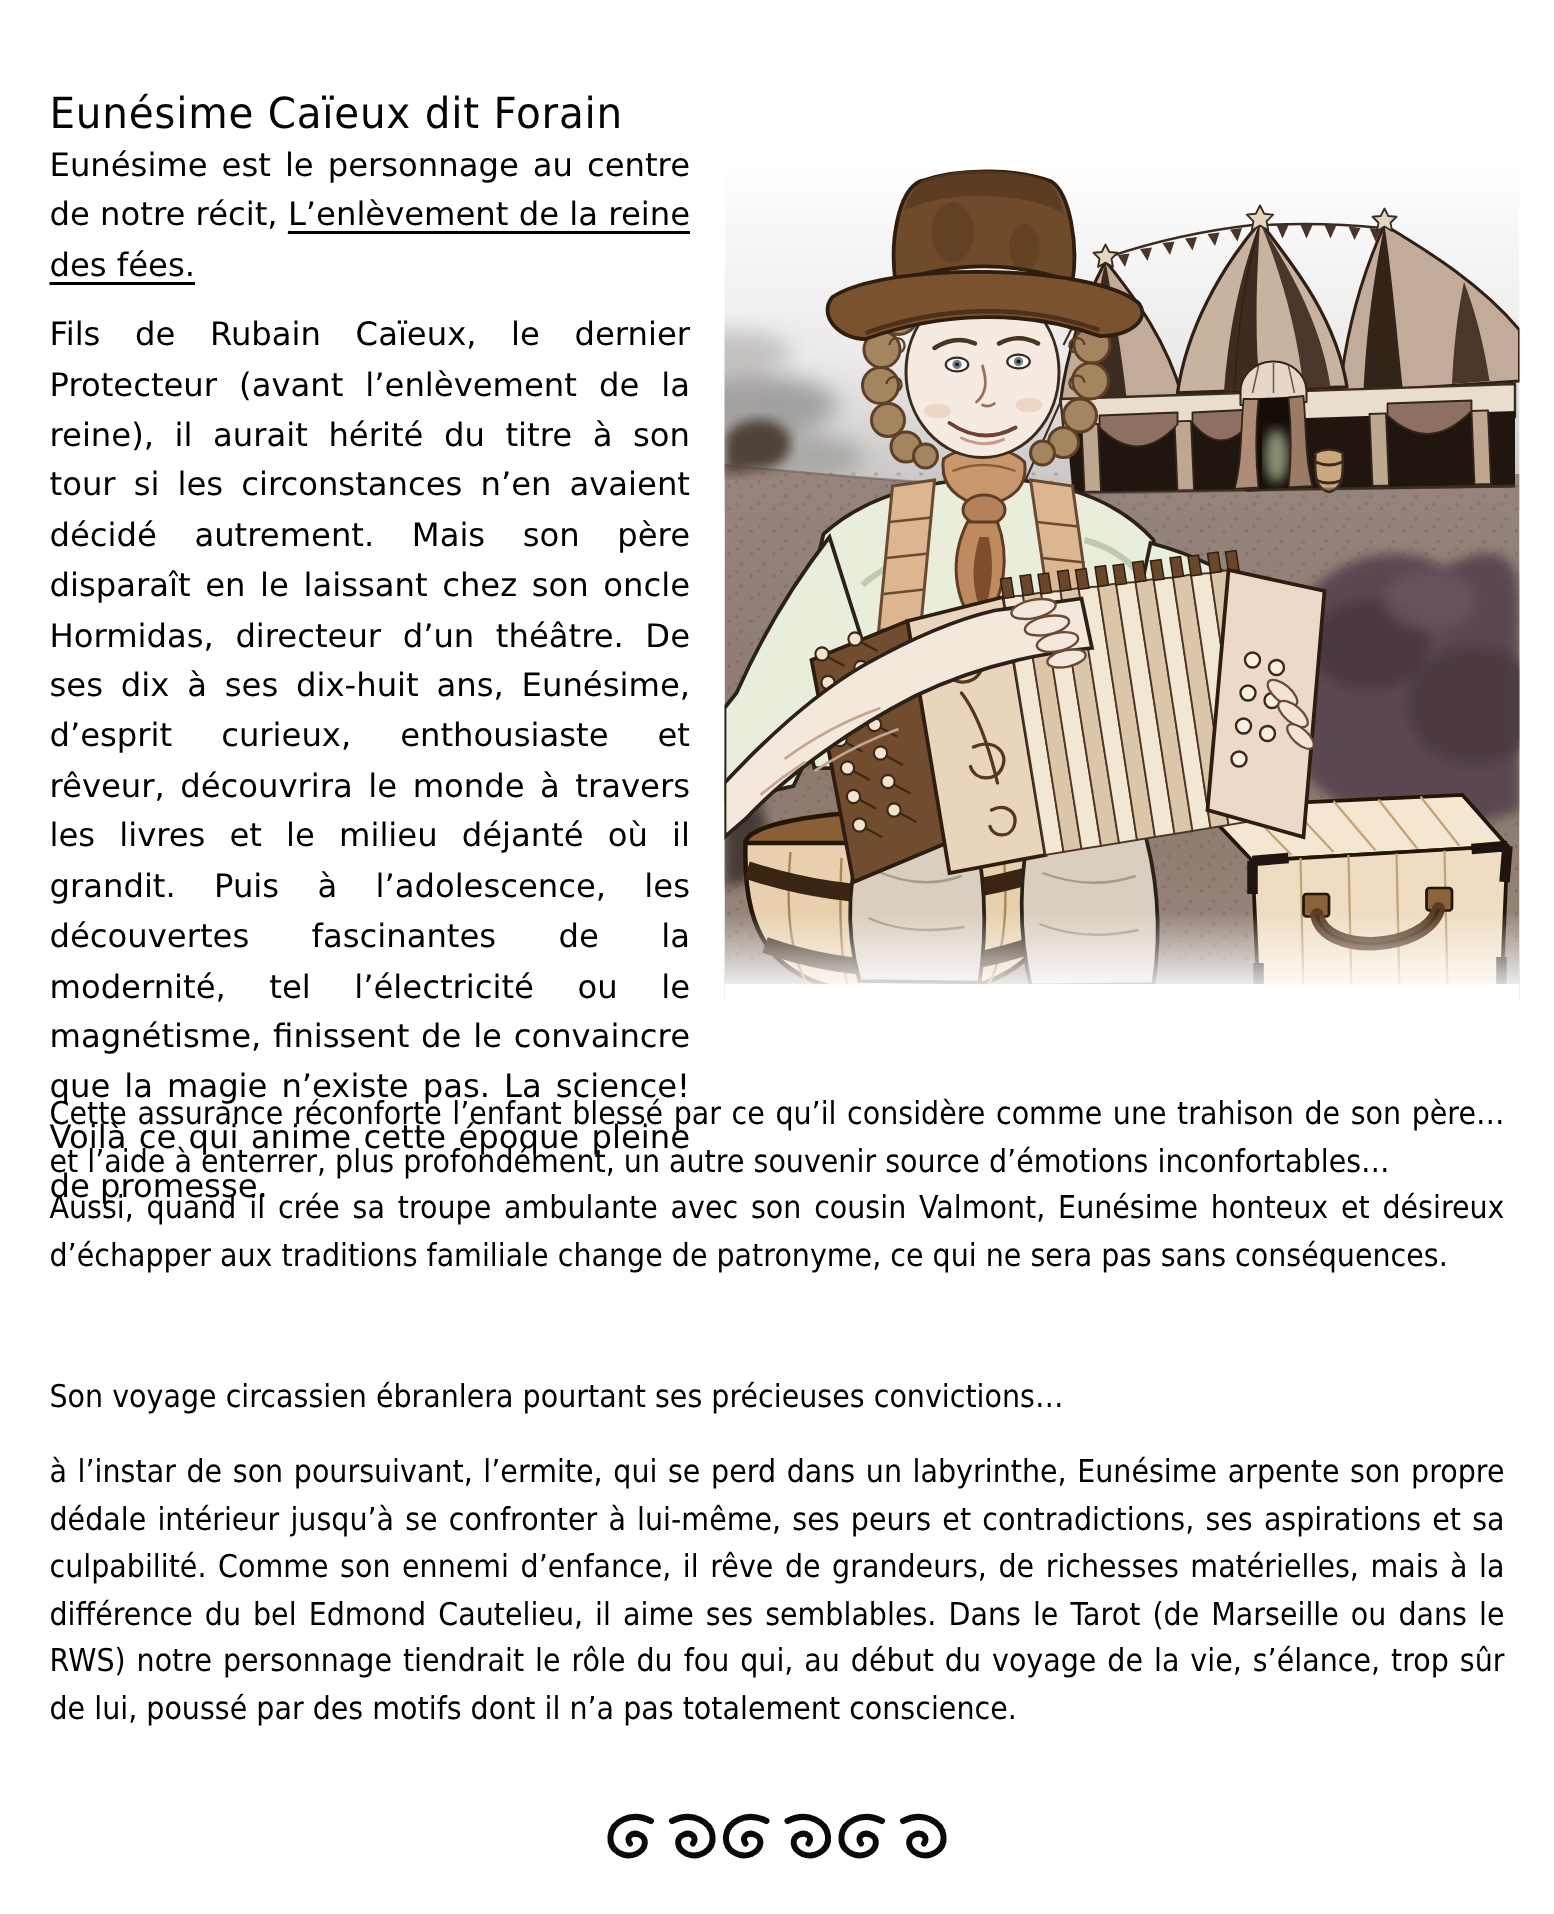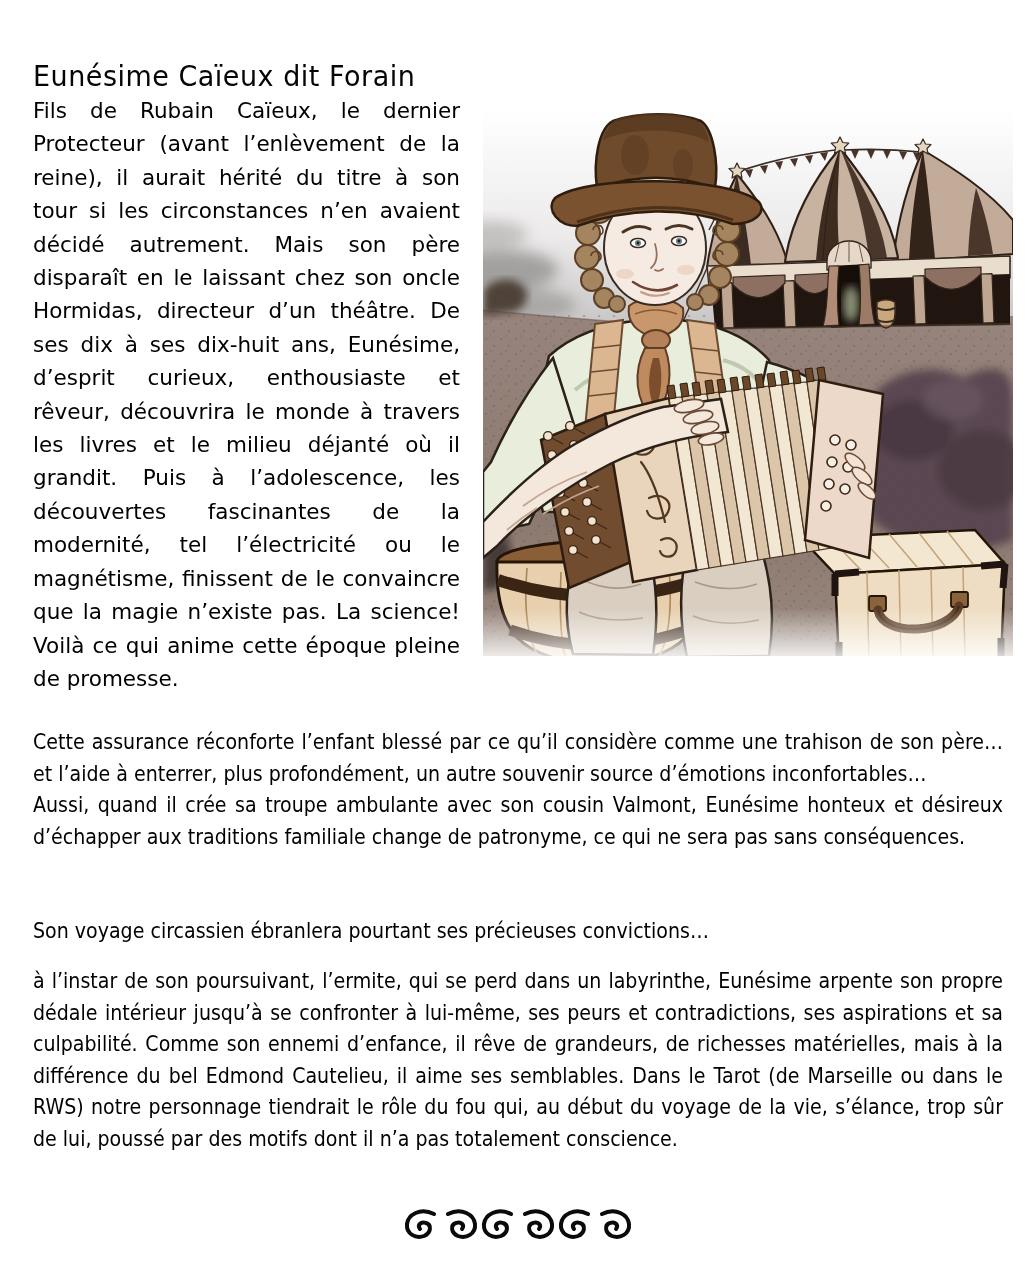--- a/index.html
+++ b/index.html
@@ -20,20 +20,21 @@
   .ornament{position:absolute;left:0;right:0;top:1206px;display:flex;justify-content:center;}
 </style>
 </head>
 <body>
 
 <div class="page">
 
   <h1 class="title">Eunésime Caïeux dit Forain</h1>
 
   <div class="col-left">
+    <p><span>Eunésime est le personnage au centre de notre récit, </span><span class="book-ref">L’enlèvement de la reine des fées.</span></p>
     <p>Fils de Rubain Caïeux, le dernier Protecteur (avant l’enlèvement de la reine), il aurait hérité du titre à son tour si les circonstances n’en avaient décidé autrement. Mais son père disparaît en le laissant chez son oncle Hormidas, directeur d’un théâtre. De ses dix à ses dix-huit ans, Eunésime, d’esprit curieux, enthousiaste et rêveur, découvrira le monde à travers les livres et le milieu déjanté où il grandit. Puis à l’adolescence, les découvertes fascinantes de la modernité, tel l’électricité ou le magnétisme, finissent de le convaincre que la magie n’existe pas. La science! Voilà ce qui anime cette époque pleine de promesse.</p>
   </div>
 
   <figure class="illustration" style="margin:0;">
   <svg width="530" height="556" viewBox="0 0 530 556" xmlns="http://www.w3.org/2000/svg">
     <defs>
       <linearGradient id="sky" x1="0" y1="0" x2="0" y2="1">
         <stop offset="0" stop-color="#ffffff"></stop>
         <stop offset="0.55" stop-color="#eceaea"></stop>
         <stop offset="1" stop-color="#c2c0bf"></stop>

